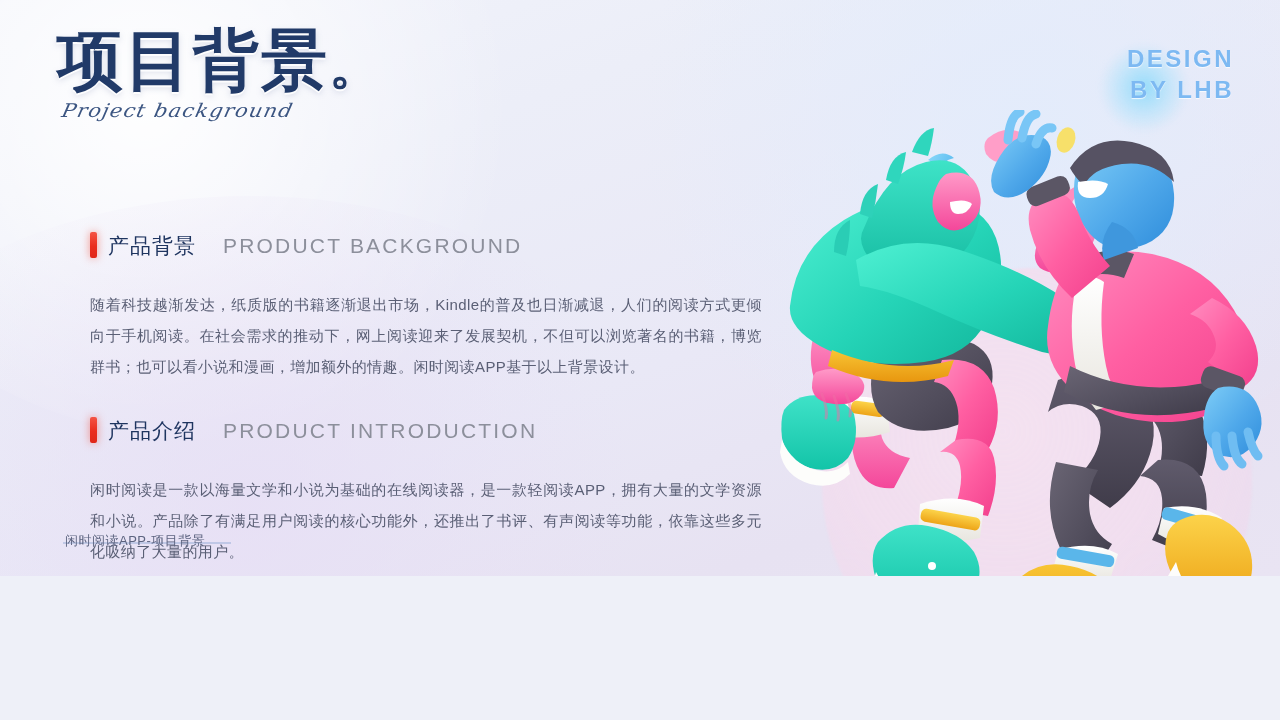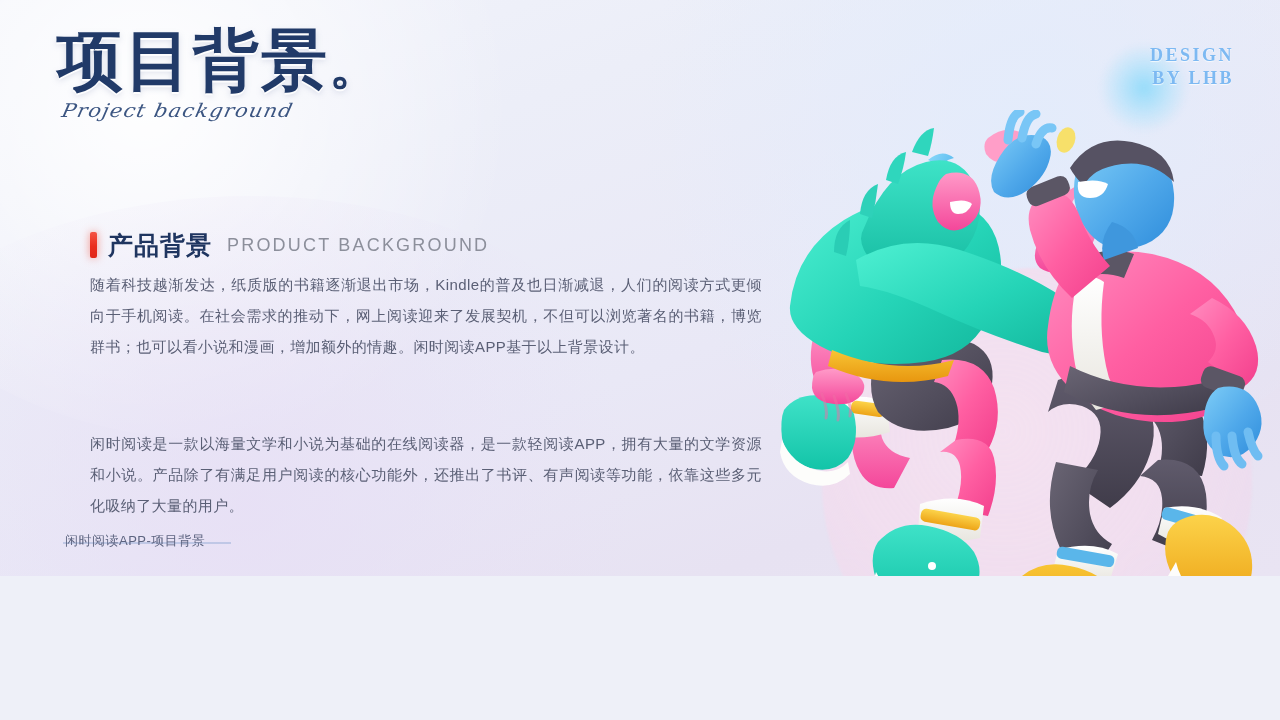--- a/index.html
+++ b/index.html
@@ -42,40 +42,39 @@
     text-shadow:0 1px 0 rgba(255,255,255,.8);
   }
 
   .credit{position:absolute;right:46px;top:44px;text-align:right;line-height:1.28;}
   .credit-glow{
     position:absolute;right:92px;top:44px;width:88px;height:88px;border-radius:50%;
     background:radial-gradient(circle,rgba(120,214,250,.72) 0%,rgba(140,220,252,.35) 42%,rgba(160,225,255,0) 72%);
     filter:blur(3px);
   }
   .credit-line{
-    position:relative; font-size:18px; font-weight:700; letter-spacing:2.5px;
+    position:relative; font-size:24px; font-weight:700; letter-spacing:2.5px;
     color:#7db9f2;
     text-shadow:0 1px 1px rgba(255,255,255,.8);
-    font-family:Liberation Serif, serif;
   }
 
   
   .section{position:absolute;left:90px;width:672px;}
   .sec-1{top:232px;}
   .sec-2{top:417px;}
   .sec-head{display:flex;align-items:center;gap:11px;}
   .bar{
     width:7px;height:26px;border-radius:2px;flex:0 0 auto;
     background:linear-gradient(180deg,#f45444 0%,#ea2d1d 55%,#e02718 100%);
     box-shadow:0 0 9px rgba(240,70,50,.55);
   }
-  .sec-cn{font-size:25px;font-weight:700;color:#1f3560;letter-spacing:1px;line-height:1;}
-  .sec-en{font-size:18px;font-weight:400;color:#8c8f9b;letter-spacing:2.2px;line-height:1;margin-left:4px;}
+  .sec-cn{font-size:21px;font-weight:400;color:#1f3560;letter-spacing:1px;line-height:1;}
+  .sec-en{font-size:21px;font-weight:400;color:#8c8f9b;letter-spacing:2.2px;line-height:1;margin-left:16px;}
   .sec-body{
-    margin-top:12px; font-size:15px; line-height:2.05;
+    margin-top:32px; font-size:15px; line-height:2.05;
     color:#5a5f75; letter-spacing:.4px; text-align:justify;
   }
 
   
   .footer{position:absolute;left:63px;bottom:26px;display:flex;gap:0;}
   .foot-text{
     font-size:13px;color:#5d6480;letter-spacing:.5px;
     padding:0 2px; position:relative;
   }
   .foot-strike{position:absolute;left:63px;bottom:32px;width:168px;height:2px;background:#9fb3d8;opacity:.55;}
@@ -115,20 +114,25 @@
   <div class="section sec-1">
     <div class="sec-head">
       <div class="bar"></div>
       <div class="sec-cn">产品背景</div>
       <div class="sec-en">PRODUCT BACKGROUND</div>
     </div>
     <div class="sec-body">随着科技越渐发达，纸质版的书籍逐渐退出市场，Kindle的普及也日渐减退，人们的阅读方式更倾向于手机阅读。在社会需求的推动下，网上阅读迎来了发展契机，不但可以浏览著名的书籍，博览群书；也可以看小说和漫画，增加额外的情趣。闲时阅读APP基于以上背景设计。</div>
   </div>
 
   <div class="section sec-2">
+    <div class="sec-head">
+      <div class="bar"></div>
+      <div class="sec-cn">产品介绍</div>
+      <div class="sec-en">PRODUCT INTRODUCTION</div>
+    </div>
     <div class="sec-body">闲时阅读是一款以海量文学和小说为基础的在线阅读器，是一款轻阅读APP，拥有大量的文学资源和小说。产品除了有满足用户阅读的核心功能外，还推出了书评、有声阅读等功能，依靠这些多元化吸纳了大量的用户。</div>
   </div>
 
   <div class="foot-strike"></div>
   <div class="footer">
     <span class="foot-text">闲时阅读APP-项目背景</span>
   </div>
 
   <div class="stage">
     <div class="blob"></div>

